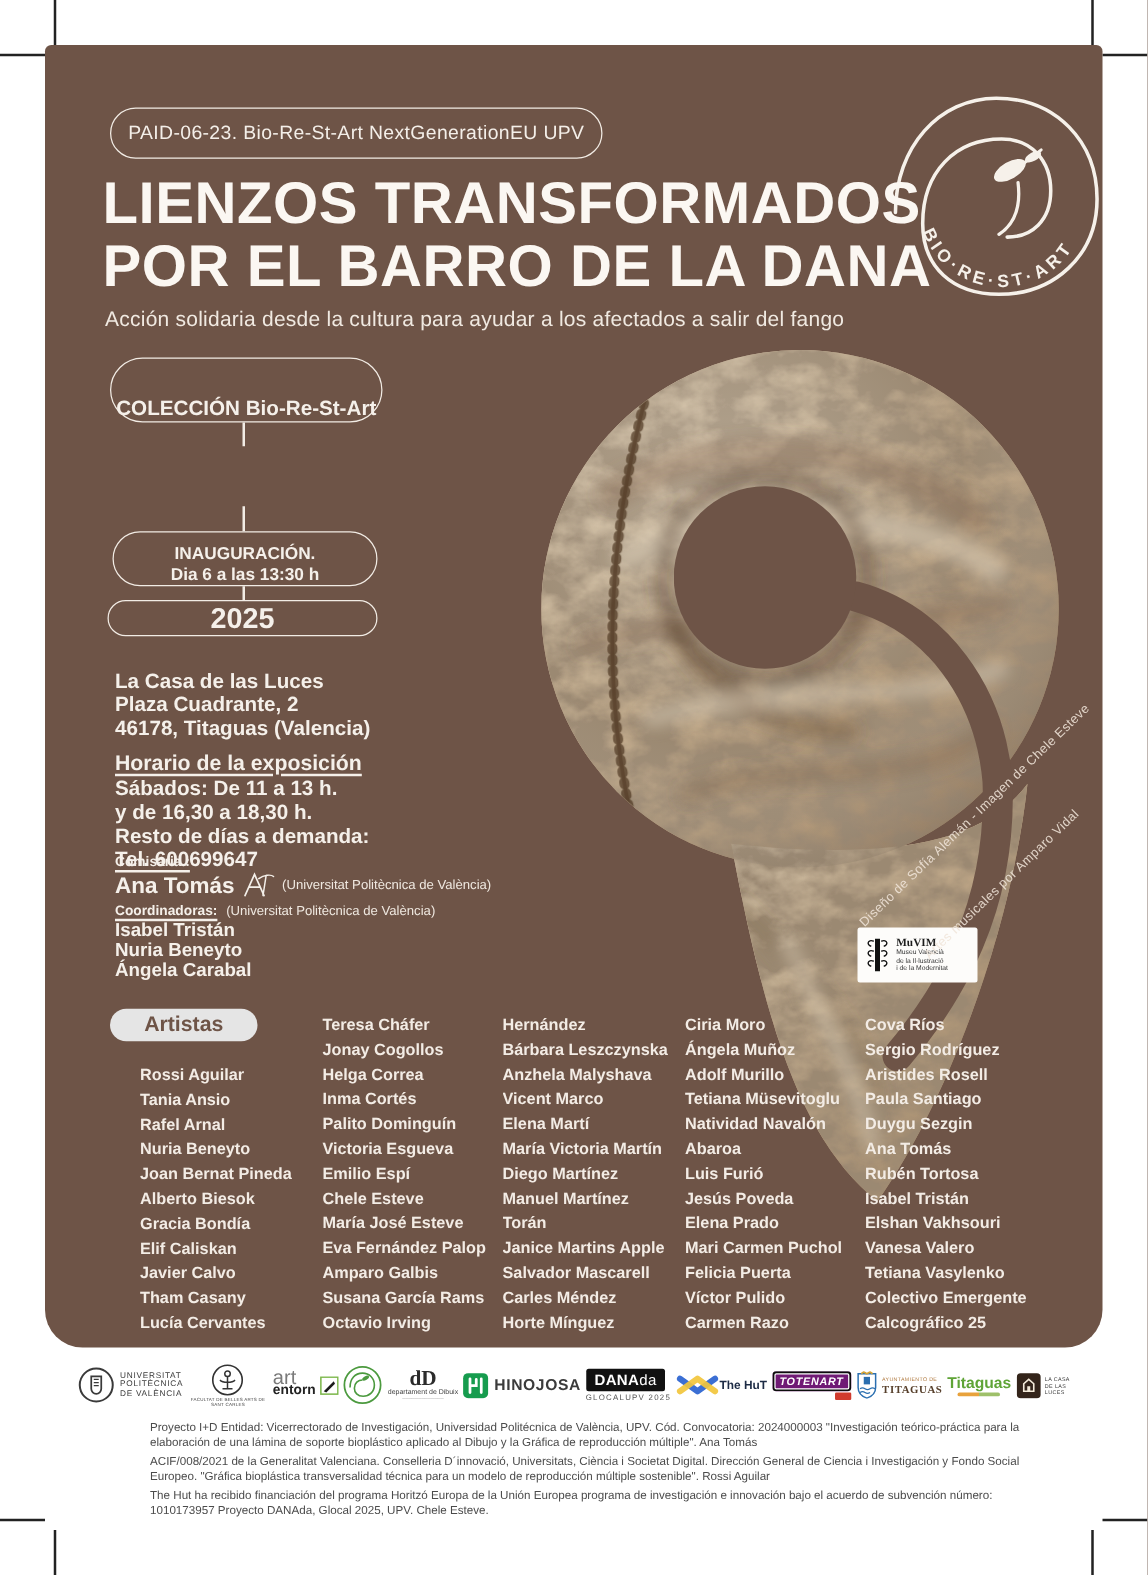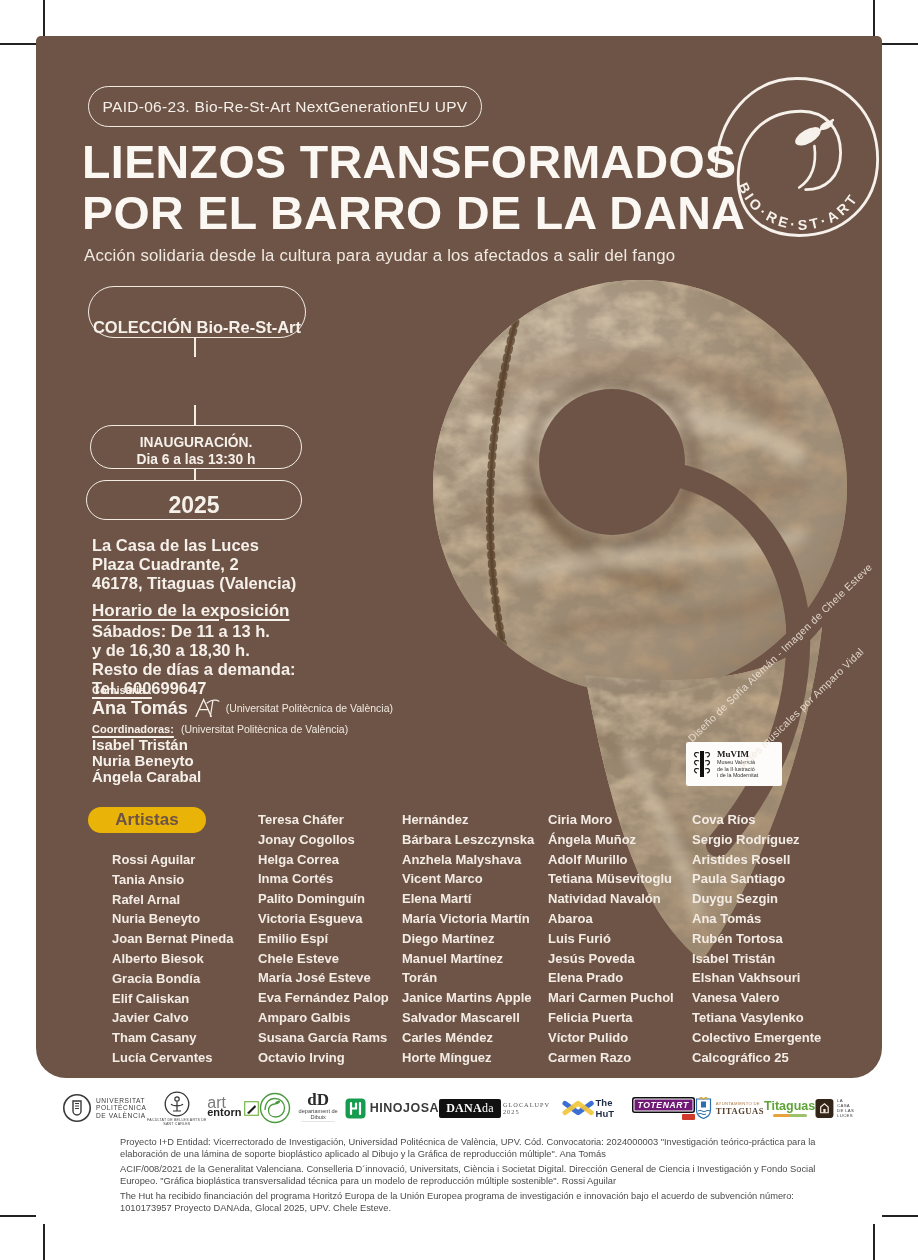--- a/index.html
+++ b/index.html
@@ -20,21 +20,21 @@
   .title { position:absolute; left:46px; top:100px; width:720px; font-size:47px; font-weight:bold;
            line-height:51px; letter-spacing:.4px; color:#fbf7f2; transform:scaleX(.99); transform-origin:left top; }
   .subtitle { position:absolute; left:48px; top:210px; font-size:16.8px; color:#f0e9e1; letter-spacing:.2px; }
 
   
   .pill { position:absolute; border:1.6px solid #f2ece5; border-radius:26px; display:flex;
           flex-direction:column; align-items:center; justify-content:flex-end; text-align:center; }
   .pill-1 { left:52px; top:250px; width:218px; height:52px; font-size:16.5px; font-weight:bold; }
   .pill-2 { left:50px; top:321px; width:216px; height:48px; font-size:16.5px; font-weight:bold; }
   .pill-3 { left:54px; top:389px; width:212px; height:44px; font-size:13.8px; font-weight:bold; line-height:17px; }
-  .pill-4 { left:50px; top:444px; width:216px; height:40px; font-size:23px; font-weight:bold; }
+  .pill-4 { left:50px; top:444px; width:216px; height:29px; font-size:23px; font-weight:bold; }
   .connector { position:absolute; left:158px; width:1.6px; background:#f2ece5; }
   .c1 { top:302px; height:19px; } .c2 { top:369px; height:20px; } .c3 { top:433px; height:11px; }
 
   .venue { position:absolute; left:56px; top:500px; font-size:16.5px; font-weight:bold; line-height:19px; }
   .sched { position:absolute; left:56px; top:565px; font-size:16.5px; font-weight:bold; line-height:19px; }
   .uline { text-decoration:underline; text-underline-offset:3px; text-decoration-thickness:1.5px; }
   .sched .heading { font-size:17px; margin-bottom:2px; }
 
   .team { position:absolute; left:56px; top:648px; }
   .team .lbl { font-size:11px; font-weight:bold; }
@@ -42,21 +42,21 @@
   .team .big-name { font-size:18px; font-weight:bold; }
   .team .affil { font-size:10.5px; font-weight:normal; color:#efe8e0; }
   .team .coord-row { display:flex; align-items:baseline; gap:7px; margin-top:4px; }
   .team .coord-names { margin-top:2px; font-size:15px; font-weight:bold; line-height:16px; }
 
   .muvim { position:absolute; left:650px; top:706px; width:96px; height:44px; background:#fdfcfa; border-radius:2px;
            display:flex; align-items:center; gap:4px; padding:3px 5px; color:#1c1c1c; }
   .muvim .mtxt .mname { font-family:"Liberation Serif", serif; font-weight:bold; font-size:9px; }
   .muvim .mtxt .mline { font-size:5.4px; line-height:6.4px; color:#333; }
 
-  .artistas-pill { position:absolute; left:52px; top:771px; width:118px; height:26px; background:#eab308;
+  .artistas-pill { position:absolute; left:52px; top:771px; width:118px; height:26px; background:#e5e5e5;
                    border-radius:14px; color:#6e5447; font-size:17px; font-weight:bold;
                    display:flex; align-items:center; justify-content:center; }
 
   .acol { position:absolute; width:150px; }
   .aname { font-size:13px; font-weight:600; color:#f3ece5; height:19.8px; line-height:19.8px; white-space:nowrap; }
   .acol-1 { left:76px;  top:814px; }
   .acol-2 { left:222px; top:774px; }
   .acol-3 { left:366px; top:774px; }
   .acol-4 { left:512px; top:774px; }
   .acol-5 { left:656px; top:774px; }
@@ -78,21 +78,21 @@
   .bbaa { flex-direction:column; gap:1px; width:64px; text-align:center; }
   .bbaa .cap { font-size:3.6px; color:#444; letter-spacing:.2px; }
   .artentorn { gap:3px; }
   .artentorn .t1 { font-size:16px; color:#7a7a7a; line-height:9px; }
   .artentorn .t2 { font-size:11px; font-weight:bold; color:#222; line-height:11px; }
   .dibuix { flex-direction:column; gap:0; text-align:center; }
   .dibuix .dd { font-size:17px; font-weight:bold; color:#2b2b2b; line-height:16px; font-family:"Liberation Serif",serif;}
   .dibuix .cap { font-size:5.6px; color:#444; }
   .dibuix .sub { font-size:3.6px; color:#999; }
   .hinojosa .word { font-size:12.5px; font-weight:bold; color:#3b3b3b; letter-spacing:.5px; }
-  .danada { flex-direction:row; gap:2px; align-items:center;font-family:Liberation Serif, serif; }
+  .danada { flex-direction:column; gap:2px; align-items:flex-start; }
   .danada .box { background:#111; color:#fff; border-radius:2px; padding:2px 7px; font-size:12px; font-weight:bold; letter-spacing:.3px; }
   .danada .box .lite { font-weight:normal; }
   .danada .cap { font-size:6.3px; letter-spacing:1px; color:#555; }
   .hut { flex-direction:row; gap:1px; align-items:center; }
   .hut .word { font-size:9.5px; font-weight:bold; color:#1d2b45; }
   .totenart { flex-direction:column; gap:1px; align-items:flex-end; }
   .totenart .box { background:#701a75; color:#fff; border-radius:3px; padding:3px 6px; font-size:8.6px;
                    font-weight:bold; font-style:italic; letter-spacing:.6px; box-shadow:inset 0 0 0 1.5px #0d0d0d, inset 0 0 0 2.5px #fff; }
   .totenart .tag { width:13px; height:6px; background:#d03a2d; border-radius:1px; }
   .ayto { gap:4px; }

